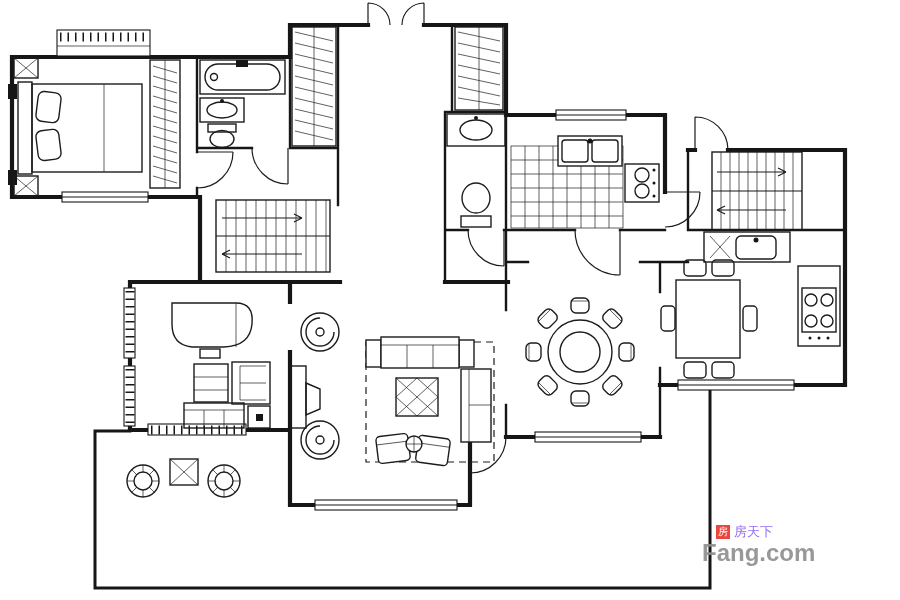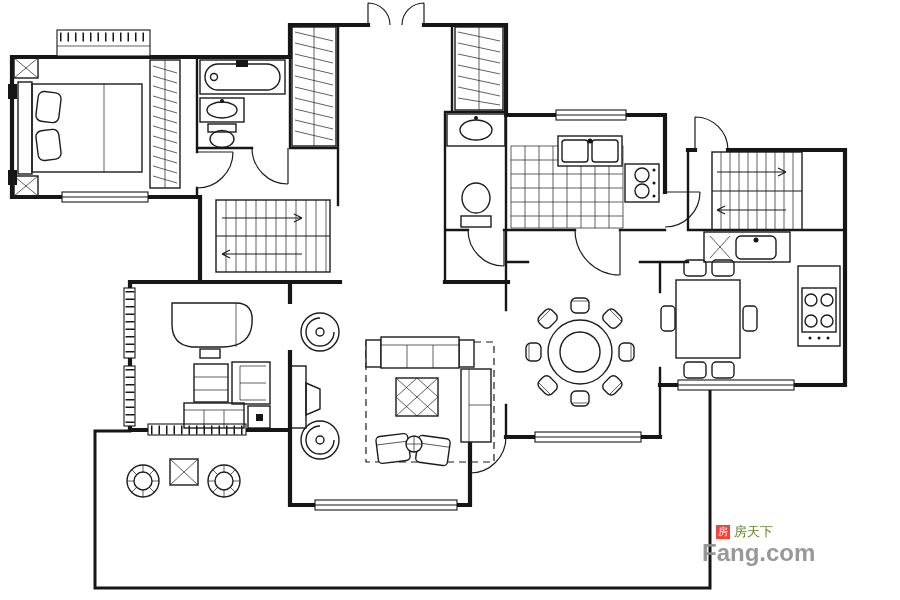--- a/index.html
+++ b/index.html
@@ -17,21 +17,21 @@
   .d {stroke:#1c1c1c;stroke-width:1.2;fill:none}
   .blk{fill:#161616;stroke:none}
   .win{stroke:#161616;stroke-width:1.1;fill:#ffffff}
   .comb{stroke:#161616;stroke-width:9;stroke-dasharray:1.5,6;fill:none}
   .rug{stroke:#1c1c1c;stroke-width:1.2;fill:none;stroke-dasharray:7,5}
   
   .watermark{position:absolute;left:702px;top:524px;opacity:.9}
   .wm-row1{display:flex;align-items:center;gap:4px;margin-left:14px;height:16px;}
   .wm-logo{width:14px;height:14px;background:#e8332a;color:#fff;font-size:10px;line-height:14px;
            text-align:center;display:inline-block;font-family:"DejaVu Sans",sans-serif}
-  .wm-cn{color:#4d7c0f;font-size:13px;font-family:Liberation Mono, monospace}
+  .wm-cn{color:#8b5cf6;font-size:13px;font-family:Liberation Mono, monospace}
   .wm-en{color:#8d8d8d;font-size:24px;font-weight:bold;line-height:1.1;letter-spacing:0;
          font-family:"Liberation Sans",sans-serif}
 </style>
 </head>
 <body>
 
 <div class="stage">
 
 <svg width="900" height="600" viewBox="0 0 900 600">
 

